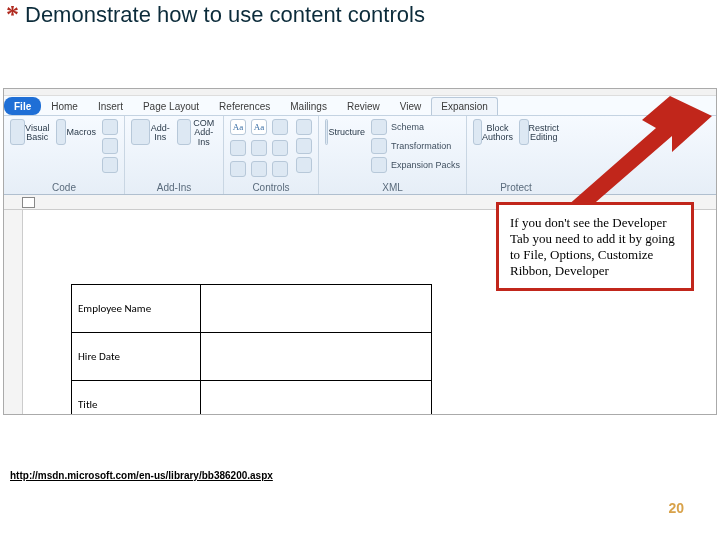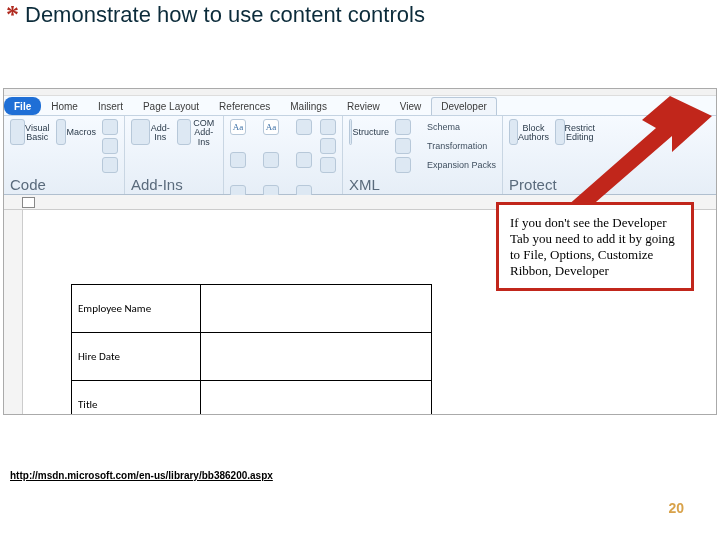--- a/index.html
+++ b/index.html
@@ -8,29 +8,29 @@
   .asterisk{color:#b02a1f;font-size:26px;font-weight:bold;line-height:1;margin-right:6px;font-family:Verdana}
   .title{color:#0c2c3b;font-size:22px;font-weight:normal;line-height:1.2}
   .shot{position:absolute;left:3px;top:88px;width:712px;height:325px;border:1px solid #aaa;background:#fff;overflow:hidden}
   .winbar{height:6px;background:#f2f2f2;border-bottom:1px solid #ddd}
   .ribbon-tabs{display:flex;align-items:flex-end;height:19px;background:#f7fbff;font-size:10px;color:#3b3b3b}
   .tab{padding:3px 9px;border:1px solid transparent;border-bottom:none;white-space:nowrap}
   .tab.file{background:#1f6fd6;color:#fff;font-weight:bold;border-radius:8px}
   .tab.active{background:#f0f5fb;border-color:#b9c9da;border-top-left-radius:3px;border-top-right-radius:3px}
   .ribbon-body{display:flex;height:78px;background:linear-gradient(#f6faff,#e6eef7);border-top:1px solid #c4d3e2;border-bottom:1px solid #b0bfcf}
   .group{border-right:1px solid #c9d6e3;display:flex;flex-direction:column;justify-content:space-between;padding:3px 6px 1px 6px}
-  .group-label{font-size:15px;color:#5a6b7c;padding-top:1px}
+  .group-label{font-size:10px;color:#5a6b7c;text-align:center;padding-top:1px}
   .btns{display:flex;gap:6px;align-items:flex-start;flex:1}
   .bigbtn{display:flex;flex-direction:row;align-items:center;width:40px;font-size:9px;color:#2b3b4b;text-align:center;line-height:1.05}
   .ico{width:24px;height:24px;border-radius:3px;margin-bottom:2px;background:#dde8f3;border:1px solid #b7c8d9;position:relative}
   .ico.small{width:14px;height:14px;margin:0}
-  .mini-grid{display:grid;grid-template-columns:repeat(3,16px);grid-auto-rows:16px;gap:17px}
+  .mini-grid{display:grid;grid-template-columns:repeat(3,16px);grid-auto-rows:16px;gap:5px}
   .mini-grid .ico{width:14px;height:14px}
   .xml-list{display:flex;flex-direction:column;gap:3px;font-size:9px;color:#405060}
-  .xml-row{display:flex;align-items:center;gap:16px}
+  .xml-row{display:flex;align-items:center;gap:4px}
   .ruler{height:14px;background:#f4f4f4;border-bottom:1px solid #ccc;position:relative}
   .ruler:before{content:"";position:absolute;left:18px;top:2px;width:11px;height:9px;border:1px solid #888;background:#fff}
   .doc-area{display:flex;height:calc(100% - 6px - 19px - 78px - 14px)}
   .vruler{width:18px;background:#f4f4f4;border-right:1px solid #ccc}
   .page{flex:1;background:#fff;position:relative}
   .form-table{position:absolute;left:48px;top:74px;border-collapse:collapse;font-family:Calibri,Arial,sans-serif;font-size:11px;color:#000}
   .form-table td{border:1px solid #000;padding:16px 6px;height:15px}
   .form-table td.lbl{width:116px}
   .form-table td.val{width:218px}
   .callout{position:absolute;right:26px;top:202px;width:170px;background:#fff;border:3px solid #c1261b;padding:10px 11px;font-size:13px;font-weight:normal;color:#000;line-height:1.22;font-family:Verdana}
@@ -54,21 +54,21 @@
 
     <div class="ribbon-tabs">
       <div class="tab file">File</div>
       <div class="tab">Home</div>
       <div class="tab">Insert</div>
       <div class="tab">Page Layout</div>
       <div class="tab">References</div>
       <div class="tab">Mailings</div>
       <div class="tab">Review</div>
       <div class="tab">View</div>
-      <div class="tab active">Developer</div>
+      <div class="tab active">Expansion</div>
     </div>
 
     <div class="ribbon-body">
       <div class="group">
         <div class="btns">
           <div class="bigbtn">
               <div class="ico"></div>
               <span>Visual Basic</span>
             </div>
           <div class="bigbtn">

